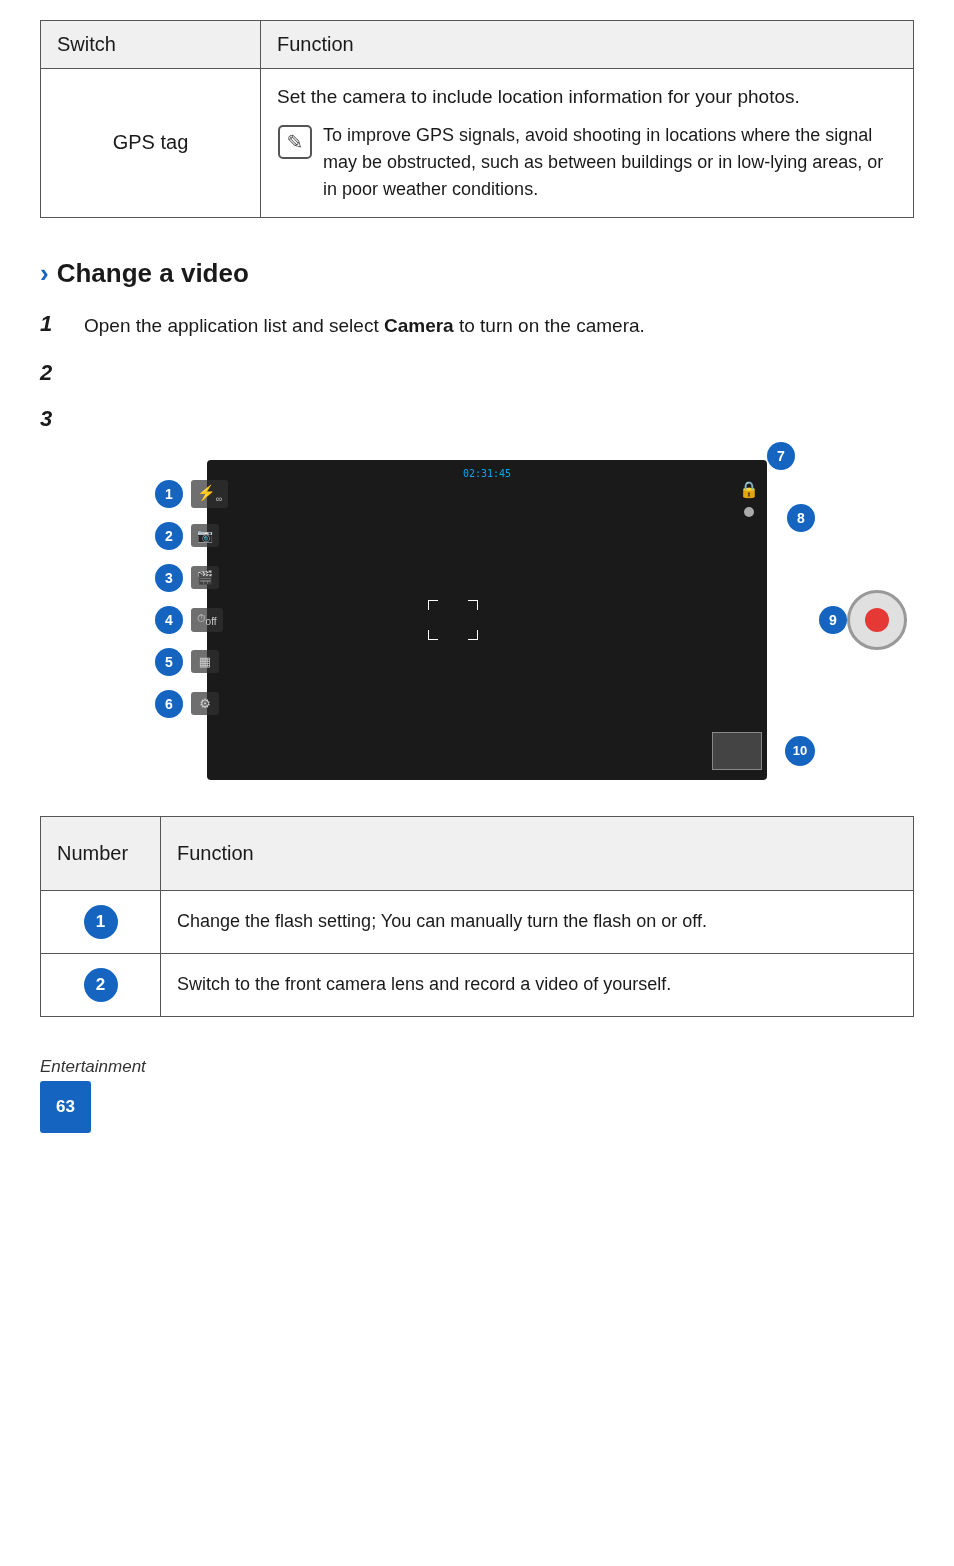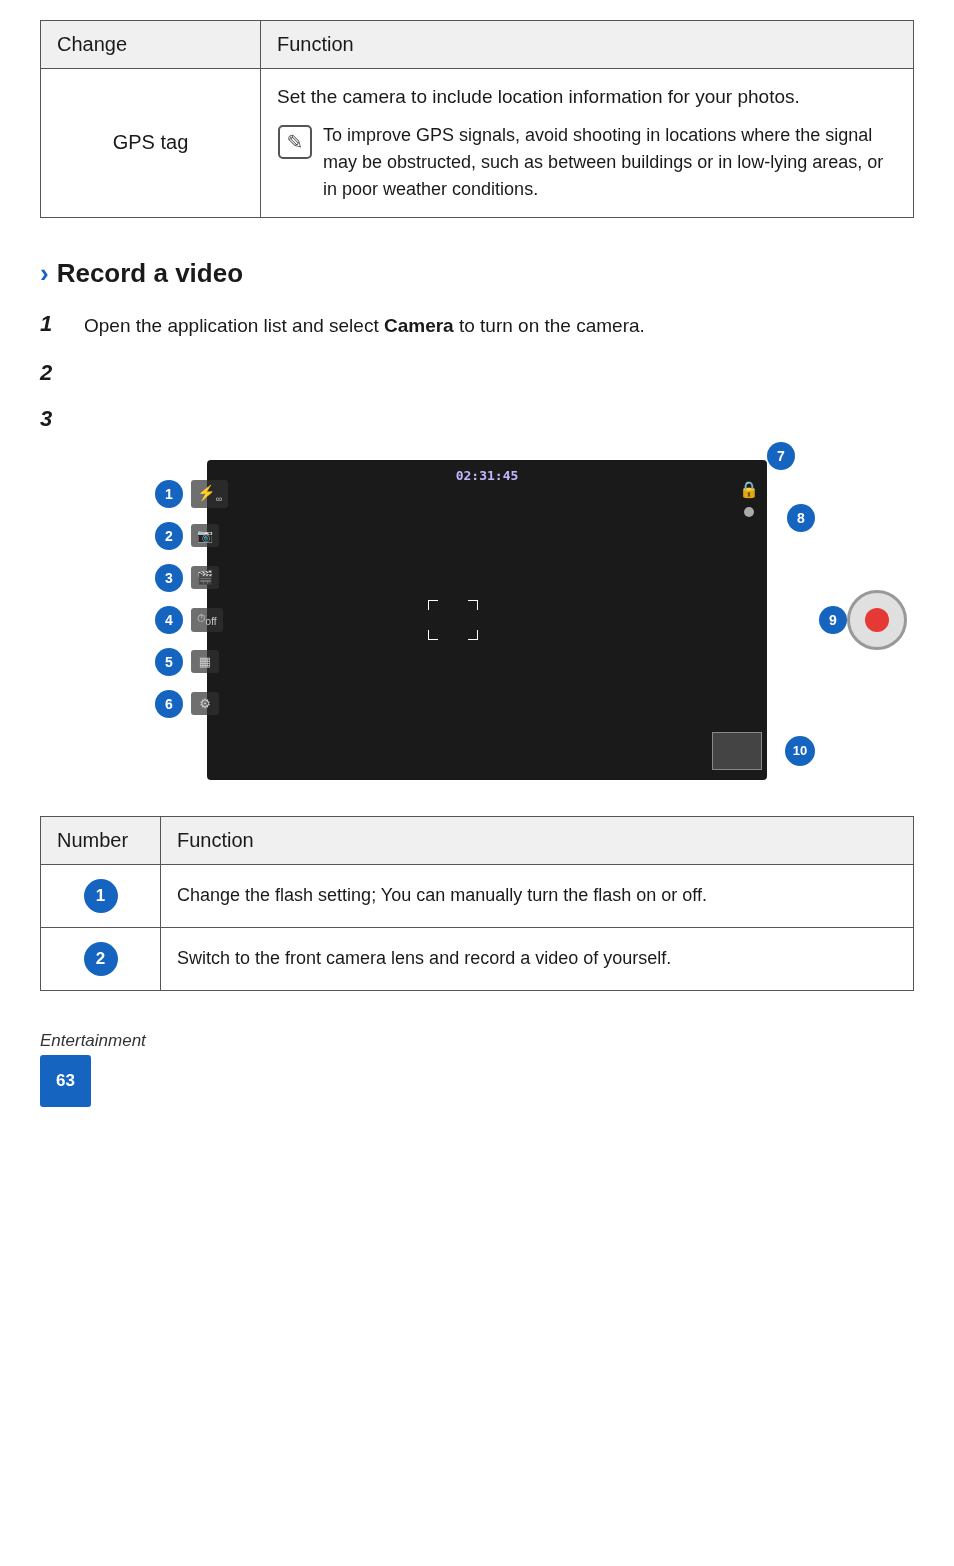--- a/index.html
+++ b/index.html
@@ -156,24 +156,23 @@
       height: 24px;
       border-radius: 50%;
       background: #e53935;
     }
     
     .timestamp {
       position: absolute;
       top: 8px;
       left: 50%;
       transform: translateX(-50%);
-      color: #c4b5fd;
-      font-size: 13px;
+      color: #0ea5e9;
+      font-size: 10px;
       font-family: monospace;
-      font-weight: bold;
     }
     
     .reticle {
       position: absolute;
       top: 50%;
       left: 44%;
       transform: translate(-50%, -50%);
       width: 50px;
       height: 40px;
       border: none;
@@ -192,21 +191,21 @@
     
     .bottom-table {
       width: 100%;
       border-collapse: collapse;
       border: 1.5px solid #555;
       margin-bottom: 40px;
     }
     .bottom-table th {
       background: #f0f0f0;
       border: 1.5px solid #555;
-      padding: 12px 16px;
+      padding: 25px 16px;
       font-size: 20px;
       font-weight: normal;
       text-align: left;
     }
     .bottom-table td {
       border: 1.5px solid #555;
       padding: 14px 16px;
       font-size: 18px;
       vertical-align: middle;
     }
@@ -247,21 +246,21 @@
       padding: 16px 16px;
       border-radius: 3px;
     }
   </style>
 </head>
 <body>
 
 <table class="top-table">
   <thead>
     <tr>
-      <th>Change</th>
+      <th>Switch</th>
       <th>Function</th>
     </tr>
   </thead>
   <tbody>
     <tr>
       <td class="option-cell">GPS tag</td>
       <td>
         <div style="font-size:19px;line-height:1.5;margin-bottom:10px;">Set the camera to include location information for your photos.</div>
         <div class="note-box">
           <svg class="note-icon" viewBox="0 0 36 36" xmlns="http://www.w3.org/2000/svg">
@@ -270,21 +269,21 @@
           </svg>
           <div class="note-text">To improve GPS signals, avoid shooting in locations where the signal may be obstructed, such as between buildings or in low-lying areas, or in poor weather conditions.</div>
         </div>
       </td>
     </tr>
   </tbody>
 </table>
 
 <div class="section-header">
   <span class="chevron">›</span>
-  <span>Record a video</span>
+  <span>Change a video</span>
 </div>
 
 <div class="steps">
   <div class="step">
     <span class="step-num">1</span>
     <span class="step-text">
       Open the application list and select <strong>Camera</strong> to turn on the camera.
     </span>
   </div>
   <div class="step">

